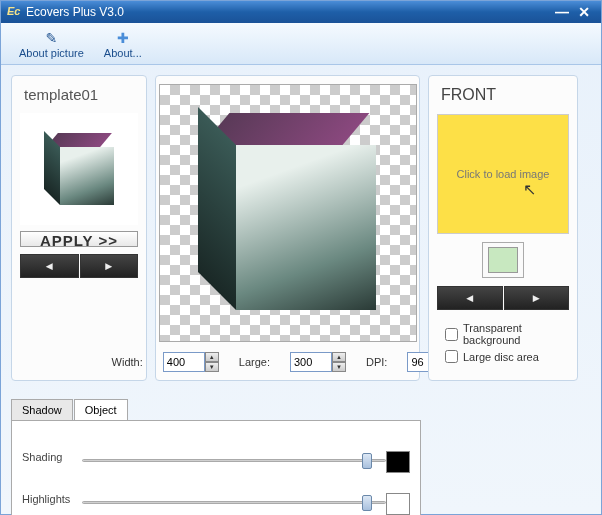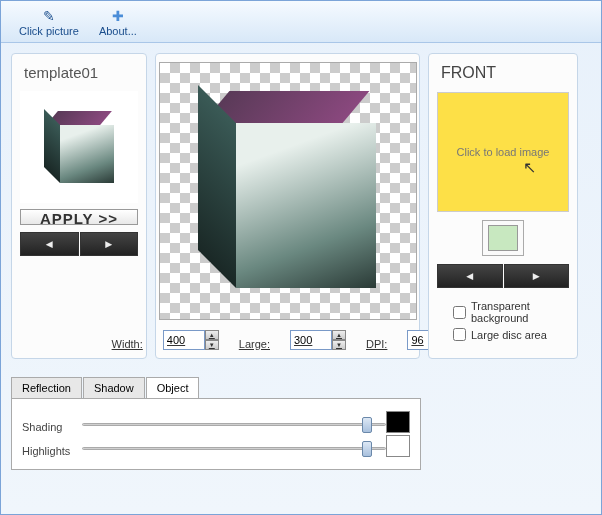--- a/index.html
+++ b/index.html
@@ -31,52 +31,58 @@
 .navbtns { display: flex; gap: 1px; margin-top: 6px; }
 .navb { flex: 1; height: 24px; background: linear-gradient(to bottom, #444, #222); border: 1px solid #333; display: flex; align-items: center; justify-content: center; cursor: pointer; color: #eee; font-size: 9px; }
 .checker { width: 258px; height: 258px; background-image:
   linear-gradient(45deg, #ccc 25%, transparent 25%),
   linear-gradient(-45deg, #ccc 25%, transparent 25%),
   linear-gradient(45deg, transparent 75%, #ccc 75%),
   linear-gradient(-45deg, transparent 75%, #ccc 75%);
   background-size: 20px 20px;
   background-position: 0 0, 0 10px, 10px -10px, -10px 0;
   background-color: #fff; display: flex; align-items: center; justify-content: center; border: 1px solid #aaa; overflow: hidden; }
-.dims { display: flex; align-items: flex-end; gap: 20px; margin-top: 10px; font-size: 11px; color: #333; text-decoration: underline; }
+.dims { display: flex; align-items: center; gap: 20px; margin-top: 10px; font-size: 11px; color: #333; }
 .dims input { width: 42px; height: 20px; border: 1px solid #7a9ac8; padding: 0 3px; font-size: 11px; }
 .spinner { display: flex; align-items: stretch; }
 .spin-btns { display: flex; flex-direction: column; width: 14px; }
 .spin-btns div { flex: 1; background: linear-gradient(#eee,#ccc); border: 1px solid #888; font-size: 6px; display: flex; align-items: center; justify-content: center; cursor: pointer; }
 .loadimg { width: 132px; height: 120px; border: 1px solid #ccc; display: flex; align-items: center; justify-content: center; color: #777; font-size: 12px; cursor: pointer; background: #fde047; margin-bottom: 8px; position: relative; }
 .cursor { position: absolute; top: 65px; left: 85px; font-size: 16px; color: #333; }
 .swatch { width: 42px; height: 36px; border: 1px solid #aaa; display: flex; align-items: center; justify-content: center; margin: 0 auto 8px; cursor: pointer; background: #fafafa; }
 .swatch-inner { width: 30px; height: 26px; background: #c8e8c0; border: 1px solid #999; }
-.chk { display: flex; align-items: center; gap: 5px; margin: 4px 16px; font-size: 11px; color: #333; }
+.chk { display: flex; align-items: center; gap: 5px; margin: 4px 8px; font-size: 11px; color: #333; }
 .chk input { width: 13px; height: 13px; }
 .tabs { display: flex; margin-top: 8px; }
 .tab { padding: 4px 10px; border: 1px solid #aaa; border-bottom: none; background: #e8e8e8; font-size: 11px; cursor: pointer; margin-right: 1px; }
 .tab.active { background: #fff; }
 .tabbody { border: 1px solid #aaa; padding: 10px; background: #fff; width: 410px; }
-.slider-row { display: flex; align-items: flex-end; margin: 2px 0; }
+.slider-row { display: flex; align-items: flex-start; margin: 20px 0; }
 .slider-row .slabel { width: 60px; color: #444; }
 .slider { flex: 1; height: 18px; position: relative; }
 .slider-track { position: absolute; top: 8px; left: 0; right: 0; height: 3px; background: #d0d0d0; border: 1px solid #aaa; border-radius: 2px; }
 .slider-thumb { position: absolute; top: 2px; width: 10px; height: 16px; background: linear-gradient(#dde8f5,#a8c0dd); border: 1px solid #6a88aa; border-radius: 2px; cursor: pointer; }
 .colsw { width: 24px; height: 22px; border: 1px solid #888; cursor: pointer; }
 .bottom-area { padding: 0 10px; }
 </style>
 </head>
 <body>
 
 <div class="window">
+  <div class="titlebar">
+    <span class="icon">Ec</span>
+    <span class="title">Ecovers Plus V3.0</span>
+    <div class="wbtn">—</div>
+    <div class="wbtn">✕</div>
+  </div>
 
   <div class="toolbar">
     <div class="toolbtn">
       <div class="ticon">✎</div>
-      <span>Click picture</span>
+      <span>About picture</span>
     </div>
     <div class="toolbtn">
       <div class="ticon" style="color:#4a8dd8">✚</div>
       <span>About...</span>
     </div>
   </div>
 
   <div class="content">
     <div class="panel left">
       <div class="panel-title">template01</div>
@@ -150,21 +156,20 @@
       </label>
       <label class="chk">
         <input type="checkbox" style="">
         <span>Large disc area</span>
       </label>
     </div>
   </div>
 
   <div class="bottom-area">
     <div class="tabs">
-      <div class="tab">Reflection</div>
       <div class="tab">Shadow</div>
       <div class="tab active">Object</div>
     </div>
     <div class="tabbody">
       <div class="slider-row">
         <span class="slabel">Shading</span>
         <div class="slider">
           <div class="slider-track"></div>
           <div class="slider-thumb" style="left:92%"></div>
         </div>

